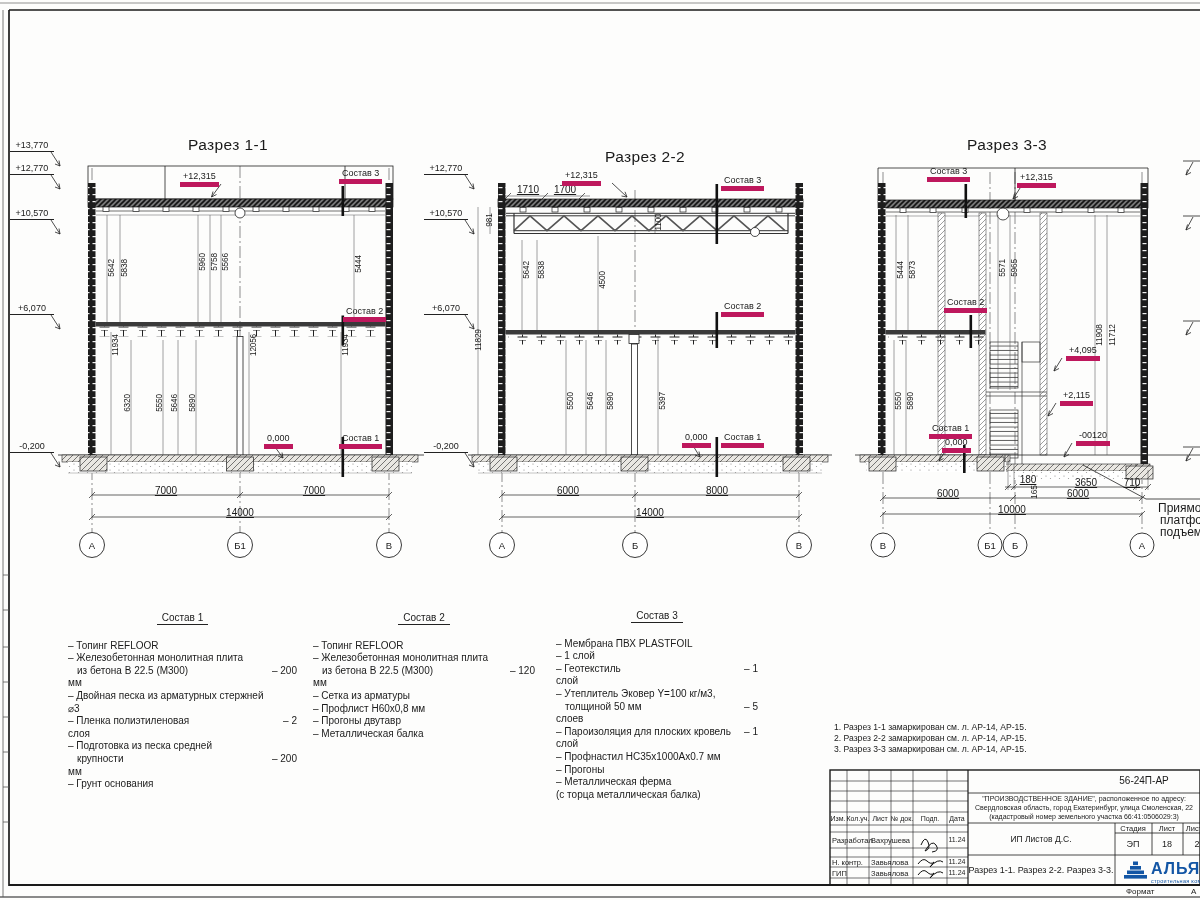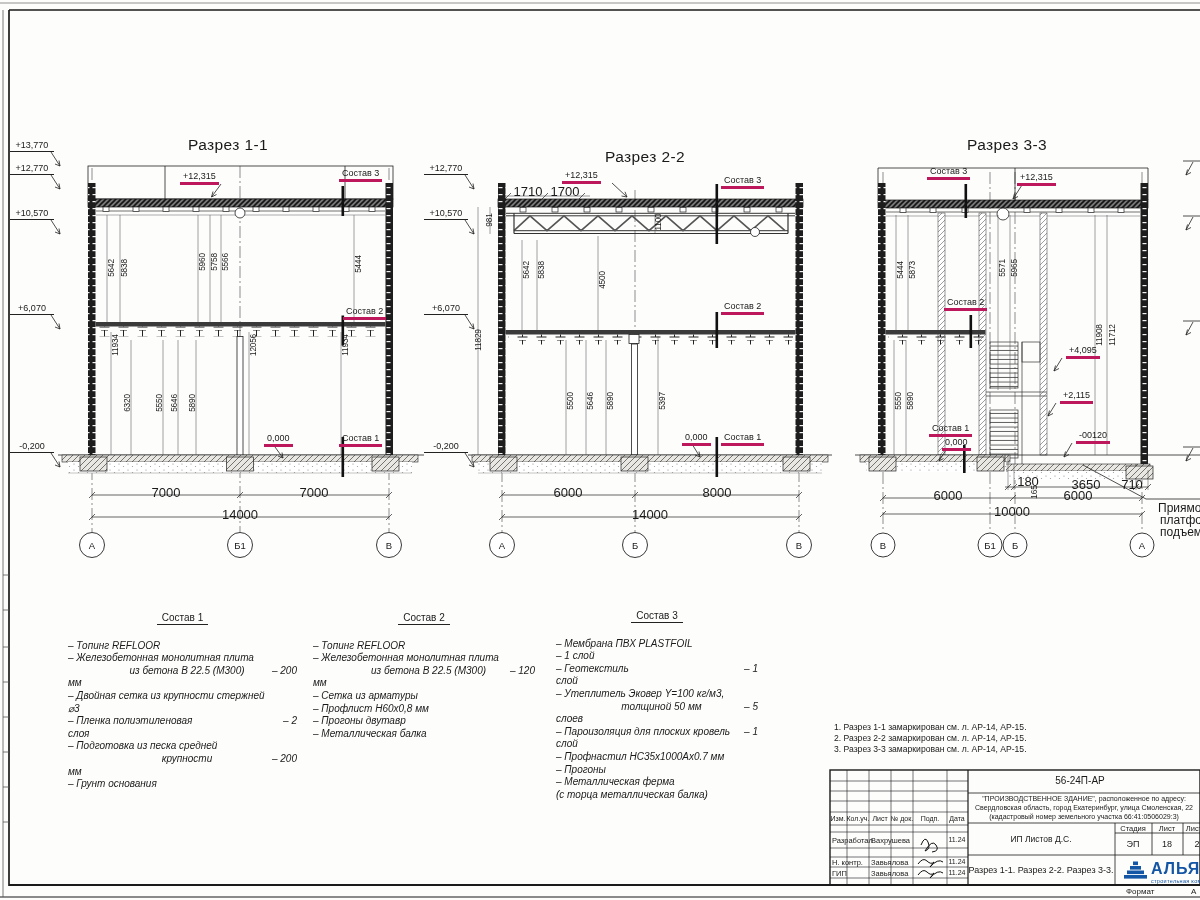--- a/index.html
+++ b/index.html
@@ -1,32 +1,32 @@
 <!DOCTYPE html>
 <html><head>
 <meta charset="utf-8">
 <style>
   html,body{margin:0;padding:0;}
   body{width:1200px;height:900px;position:relative;overflow:hidden;background:#fdfdfc;
        font-family:"Liberation Sans",sans-serif;color:#1a1a1a;}
   svg.linework{position:absolute;left:0;top:0;}
   .t{position:absolute;white-space:nowrap;color:#1a1a1a;}
   .stitle{font-size:15.5px;letter-spacing:.4px;transform:translateX(-50%);}
-  .u{font-size:9px;line-height:10px;padding:0 3px 1px;border-bottom:3px solid #be185d;}
+  .u{font-size:9px;line-height:10px;padding:0 3px 1px;border-bottom:5px solid #be185d;}
   .elev{font-size:9px;line-height:10px;width:44px;text-align:center;border-bottom:1px solid #222;padding-bottom:1px;}
   .rd{font-size:8.3px;letter-spacing:-.2px;transform:translate(-50%,-50%) rotate(-90deg);}
-  .hd{font-size:13px;transform:translateX(-50%);}
+  .hd{font-size:10px;transform:translateX(-50%);text-decoration:underline;}
   .ax{font-size:9.5px;transform:translate(-50%,-50%);}
   .pit{font-size:12px;line-height:11px;}
   .note{font-size:8.6px;}
   .comp{position:absolute;font-size:10px;line-height:12.6px;}
   .comp .hdr{text-align:center;margin-bottom:15px;}
   .comp .hdr span{border-bottom:1px solid #222;padding:0 5px 1px;}
-  .comp .cl{position:relative;font-style:italic;}
-  .comp .cl.ind{padding-left:9px;text-align:center;}
+  .comp .cl{position:relative;}
+  .comp .cl.ind{padding-left:9px;}
   .comp .cv{position:absolute;right:0;top:0;}
   .tb7{font-size:7px;transform:translateX(-50%);}
   .tb75{font-size:7.5px;}
   .tbc{font-size:7.5px;transform:translateX(-50%);}
   .tbc9{font-size:9px;transform:translateX(-50%);}
   .logo{font-size:16px;font-weight:bold;color:#1356a5;letter-spacing:1px;}
   .logosub{font-size:5.5px;color:#1356a5;letter-spacing:.3px;}
 </style>
 </head>
 <body>
@@ -472,21 +472,21 @@
 <span class="t pit" style="left:1158px;top:503px">Приямок п</span>
 <span class="t pit" style="left:1160px;top:515px">платформ</span>
 <span class="t pit" style="left:1160px;top:527px">подъемни</span>
 
 <div class="comp" style="left:68px;top:612px;width:229px">
   <div class="hdr"><span>Состав 1</span></div>
   <div class="cl"><span>– Топинг REFLOOR</span><span class="cv"></span></div>
   <div class="cl"><span>– Железобетонная  монолитная плита</span><span class="cv"></span></div>
   <div class="cl ind"><span>из бетона В 22.5 (М300)</span><span class="cv">– 200</span></div>
   <div class="cl"><span>мм</span><span class="cv"></span></div>
-  <div class="cl"><span>– Двойная сетка из крупности стержней</span><span class="cv"></span></div>
+  <div class="cl"><span>– Двойная песка из арматурных стержней</span><span class="cv"></span></div>
   <div class="cl"><span>⌀3</span><span class="cv"></span></div>
   <div class="cl"><span>– Пленка полиэтиленовая</span><span class="cv">–  2</span></div>
   <div class="cl"><span>слоя</span><span class="cv"></span></div>
   <div class="cl"><span>– Подготовка из песка средней</span><span class="cv"></span></div>
   <div class="cl ind"><span>крупности</span><span class="cv">– 200</span></div>
   <div class="cl"><span>мм</span><span class="cv"></span></div>
   <div class="cl"><span>– Грунт основания</span><span class="cv"></span></div>
 </div>
 
 <div class="comp" style="left:313px;top:612px;width:222px">
@@ -515,21 +515,21 @@
   <div class="cl"><span>– Профнастил НС35х1000Ах0.7 мм</span><span class="cv"></span></div>
   <div class="cl"><span>– Прогоны</span><span class="cv"></span></div>
   <div class="cl"><span>– Металлическая ферма</span><span class="cv"></span></div>
   <div class="cl"><span>(с торца металлическая балка)</span><span class="cv"></span></div>
 </div>
 
 <span class="t note" style="left:834px;top:722px">1. Разрез 1-1 замаркирован см. л. АР-14, АР-15.</span>
 <span class="t note" style="left:834px;top:733px">2. Разрез 2-2 замаркирован см. л. АР-14, АР-15.</span>
 <span class="t note" style="left:834px;top:744px">3. Разрез 3-3 замаркирован см. л. АР-14, АР-15.</span>
 
-<span class="t tbc9" style="left:1080px;top:775px;font-size:10px">56-24П-АР</span>
+<span class="t tbc9" style="left:1144px;top:775px;font-size:10px">56-24П-АР</span>
 <span class="t tb7" style="left:1084px;top:795px">"ПРОИЗВОДСТВЕННОЕ ЗДАНИЕ", расположенное по адресу:</span>
 <span class="t tb7" style="left:1084px;top:804px">Свердловская область, город Екатеринбург, улица Смоленская, 22</span>
 <span class="t tb7" style="left:1084px;top:813px">(кадастровый номер земельного участка 66:41:0506029:3)</span>
 <span class="t tb7" style="left:838px;top:815px">Изм.</span>
 <span class="t tb7" style="left:858px;top:815px">Кол.уч.</span>
 <span class="t tb7" style="left:880px;top:815px">Лист</span>
 <span class="t tb7" style="left:902px;top:815px">№ док.</span>
 <span class="t tb7" style="left:930px;top:815px">Подп.</span>
 <span class="t tb7" style="left:957px;top:815px">Дата</span>
 <span class="t tb75" style="left:832px;top:836px">Разработал</span>

